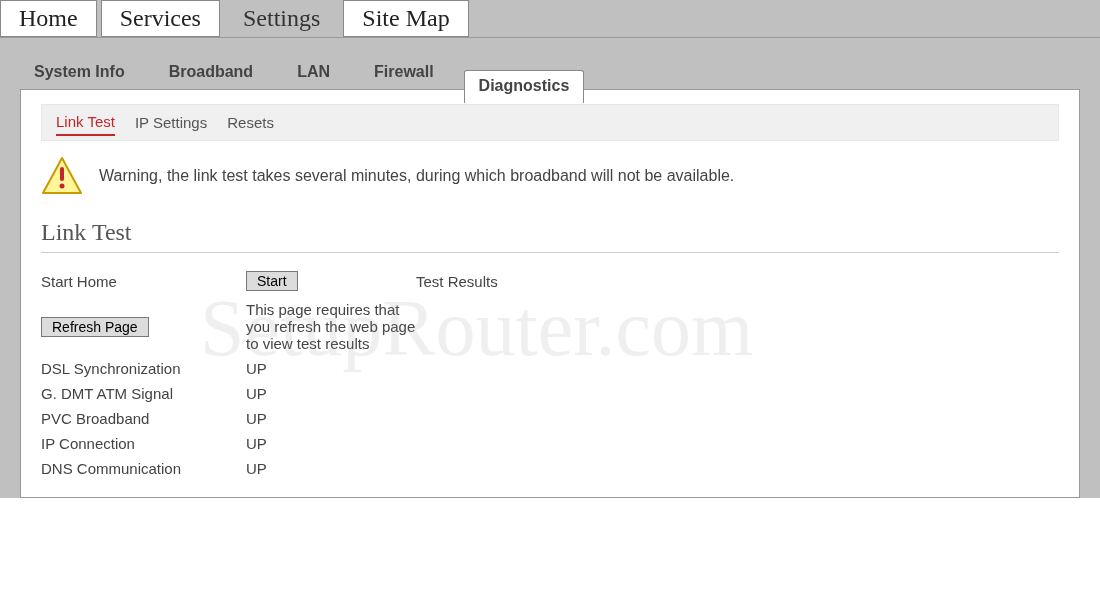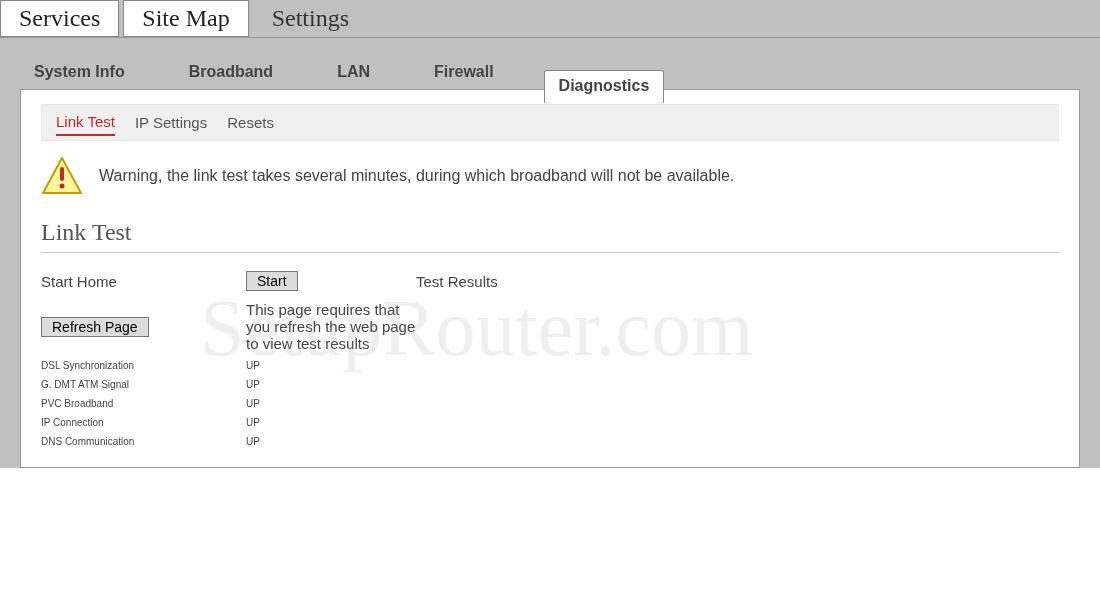--- a/index.html
+++ b/index.html
@@ -33,21 +33,21 @@
     border-color: #c0c0c0;
     color: #333;
   }
   .sub-nav-area {
     background: #c0c0c0;
     padding: 18px 10px 0 10px;
   }
   .sub-nav {
     display: flex;
     align-items: flex-end;
-    gap: 36px;
+    gap: 16px;
     padding-left: 10px;
   }
   .sub-tab {
     font-family: Verdana, sans-serif;
     font-size: 16px;
     font-weight: bold;
     color: #444;
     padding: 6px 14px 8px 14px;
     cursor: pointer;
   }
@@ -122,42 +122,43 @@
     background: #dcdcdc;
     border: 1px solid #777;
     cursor: pointer;
     text-align: center;
   }
   .results-list {
     margin-top: 8px;
     display: grid;
     grid-template-columns: 205px auto;
     row-gap: 8px;
-    font-size: 10px;
+    font-size: 15px;
     color: #444;
   }
   .watermark {
     position: absolute;
     top: 283px;
     left: 200px;
     font-size: 80px;
     font-family: Georgia, serif;
     color: rgba(150,150,150,0.15);
     pointer-events: none;
     user-select: none;
     white-space: nowrap;
   }
 </style>
 </head>
 <body>
 
 <div class="top-nav">
+  <div class="top-tab">Home</div>
   <div class="top-tab">Services</div>
+  <div class="top-tab active">Settings</div>
   <div class="top-tab">Site Map</div>
-  <div class="top-tab active">Settings</div>
 </div>
 
 <div class="sub-nav-area">
   <div class="sub-nav">
     <div class="sub-tab">System Info</div>
     <div class="sub-tab">Broadband</div>
     <div class="sub-tab">LAN</div>
     <div class="sub-tab">Firewall</div>
     <div class="sub-tab active">Diagnostics</div>
   </div>

